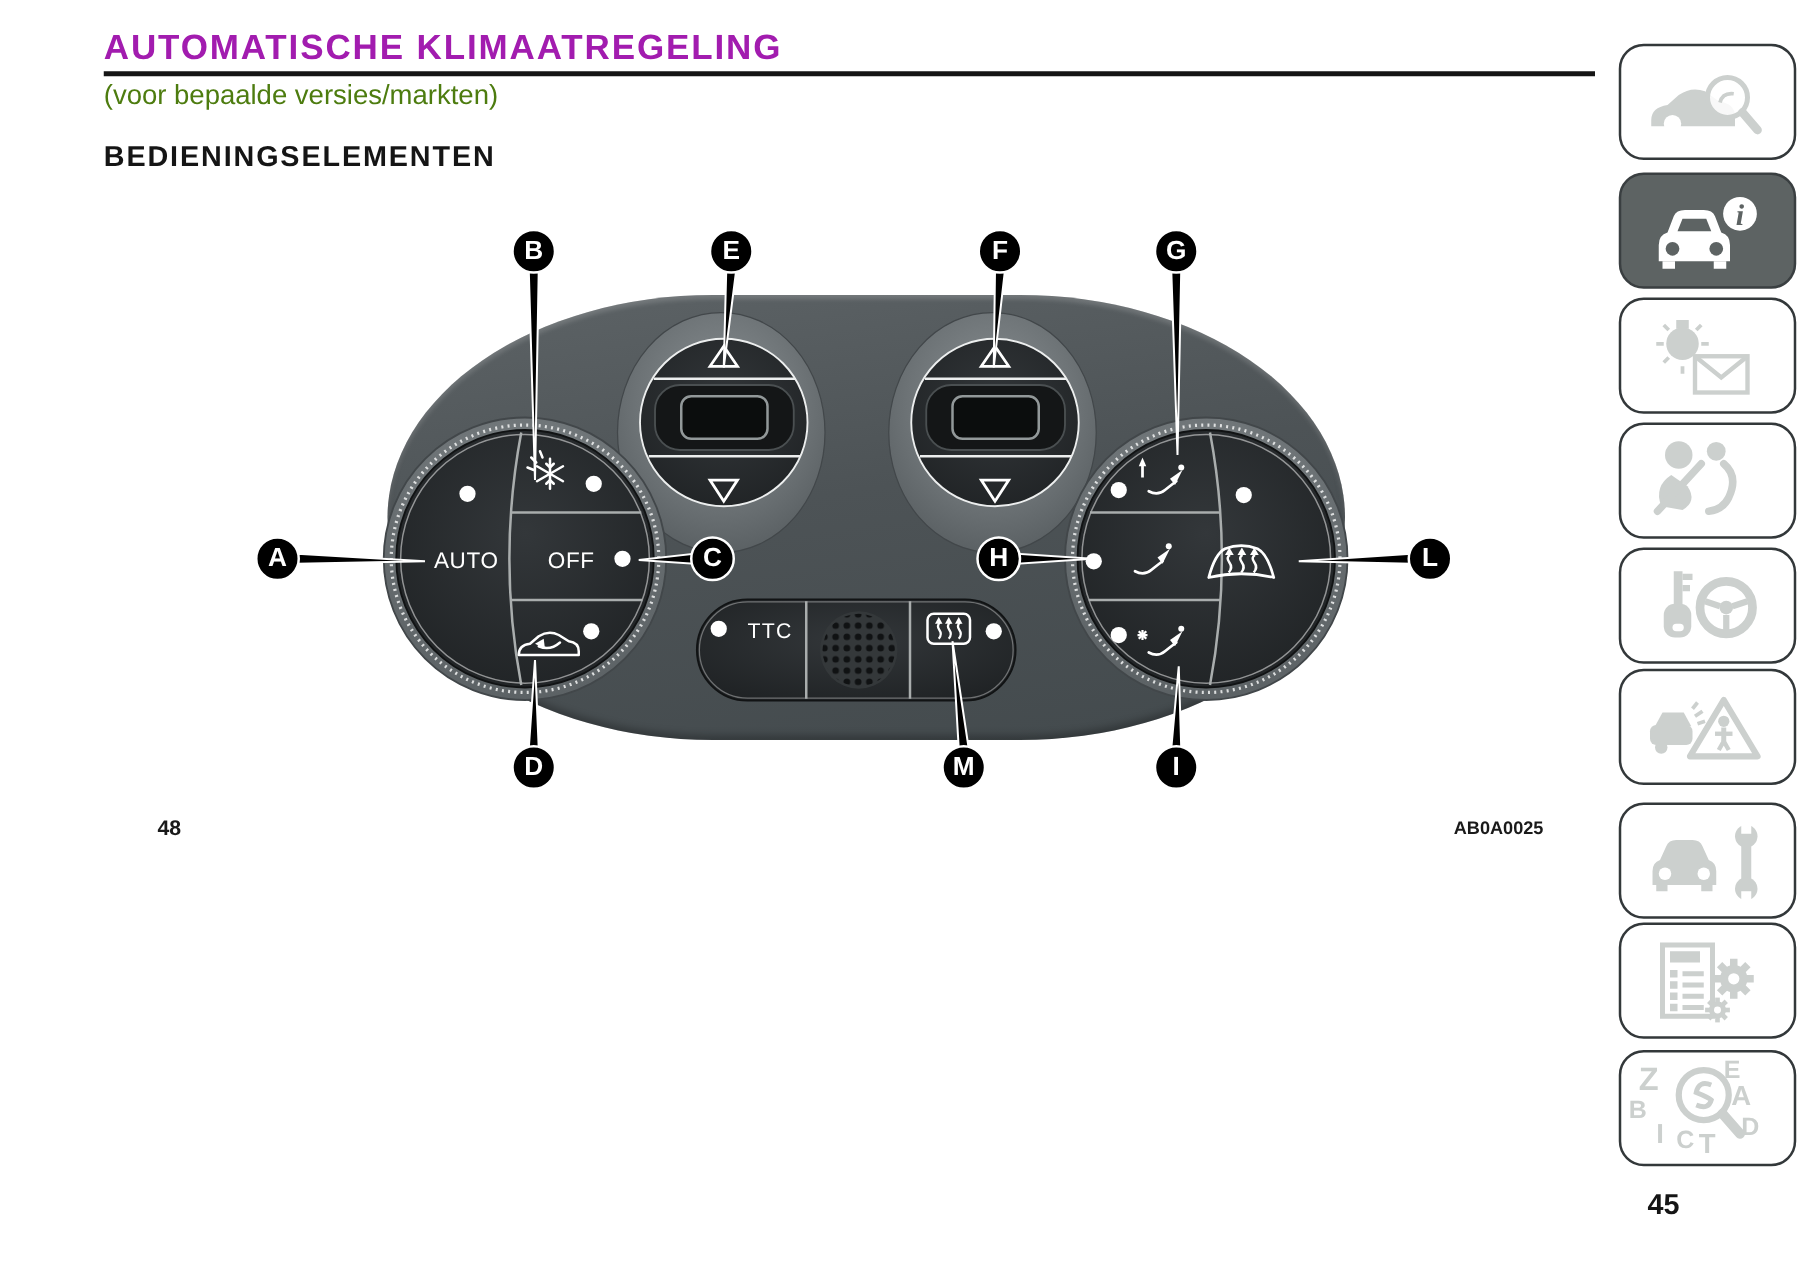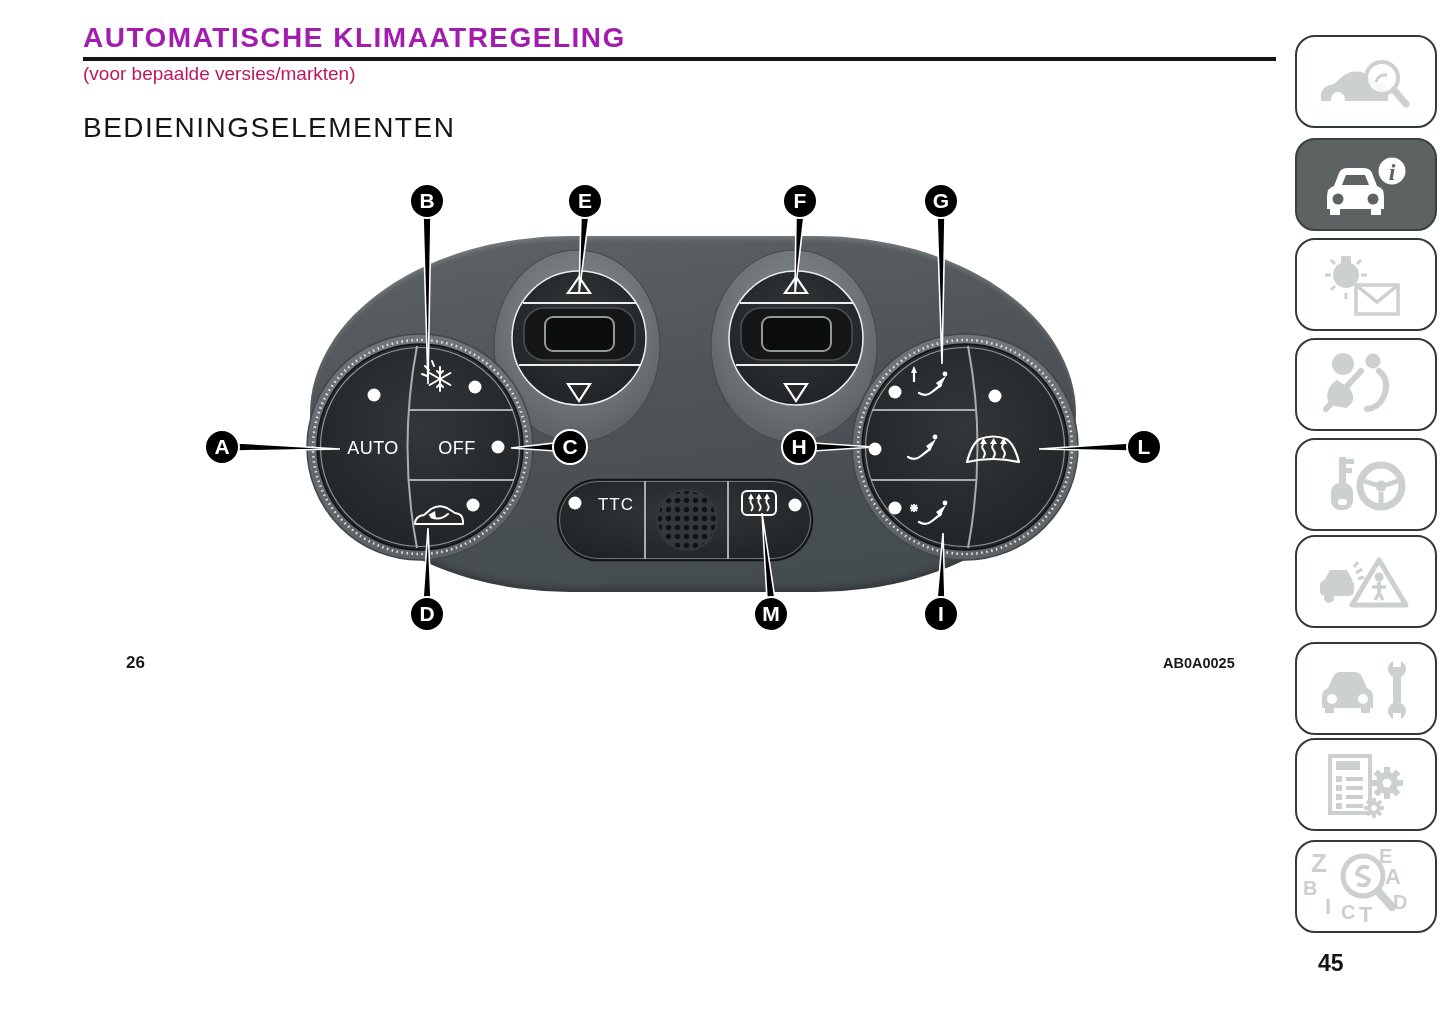--- a/index.html
+++ b/index.html
@@ -2,22 +2,22 @@
 <html><head>
 <meta charset="utf-8">
 <style>
   html,body{margin:0;padding:0;}
   body{width:1445px;height:1018px;position:relative;background:#fff;overflow:hidden;
        font-family:"Liberation Sans",sans-serif;color:#111;}
   .abs{position:absolute;}
   
   .title{left:83px;top:22px;font-size:28px;font-weight:bold;letter-spacing:1.5px;color:#a21caf;}
   .title-rule{left:83px;top:57px;width:1193px;height:4px;background:#151515;}
-  .subtitle{left:83px;top:63px;font-size:19px;color:#be185d;}
-  .section-heading{left:83px;top:112px;font-size:28px;font-weight:normal;letter-spacing:1.5px;color:#151515;}
+  .subtitle{left:83px;top:63px;font-size:22px;color:#4d7c0f;}
+  .section-heading{left:83px;top:112px;font-size:23px;font-weight:bold;letter-spacing:1.5px;color:#151515;}
   
   .panel-blob{left:310px;top:236px;width:766px;height:356px;border-radius:260px/178px;
     background:linear-gradient(172deg,#5d6366 0%,#4d5356 45%,#434a4d 100%);
     box-shadow:inset 0 3px 4px rgba(255,255,255,.18), inset 0 -4px 6px rgba(0,0,0,.25);}
   svg{position:absolute;}
   .leader{left:0;top:0;pointer-events:none;}
   .co{position:absolute;width:32px;height:32px;border-radius:50%;background:#000;border:2px solid #fff;
       color:#fff;font-size:21px;font-weight:bold;display:flex;align-items:center;justify-content:center;
       font-family:"Liberation Sans",sans-serif;z-index:30;}
   .fig-num{left:126px;top:653px;font-size:17px;font-weight:600;color:#1a1a1a;}
@@ -200,21 +200,21 @@
   <div class="co" style="left:552px;top:429px">C</div>
   <div class="co" style="left:409px;top:596px">D</div>
   <div class="co" style="left:567px;top:183px">E</div>
   <div class="co" style="left:782px;top:183px">F</div>
   <div class="co" style="left:923px;top:183px">G</div>
   <div class="co" style="left:781px;top:429px">H</div>
   <div class="co" style="left:923px;top:596px">I</div>
   <div class="co" style="left:1126px;top:429px">L</div>
   <div class="co" style="left:753px;top:596px">M</div>
 
-  <div class="abs fig-num">26</div>
+  <div class="abs fig-num">48</div>
   <div class="abs fig-code">AB0A0025</div>
 </div>
 
 <div class="sb" style="top:35px">
   <svg width="100" height="76" viewBox="0 0 100 76">
     <path fill="#ccd0ce" d="M5,57 v-5 q0,-10 13,-12 l9,-8 q10,-7 21,-3 l11,8 q13,2 13,12 v8 z"></path>
     <circle cx="22" cy="55" r="7" fill="#fff"></circle>
     <circle cx="66" cy="34" r="16" fill="#fff" fill-opacity=".85" stroke="#ccd0ce" stroke-width="4"></circle>
     <path d="M60,38 q2,-8 11,-7" stroke="#ccd0ce" stroke-width="3" fill="none"></path>
     <line x1="78" y1="46" x2="90" y2="60" stroke="#ccd0ce" stroke-width="7" stroke-linecap="round"></line>

